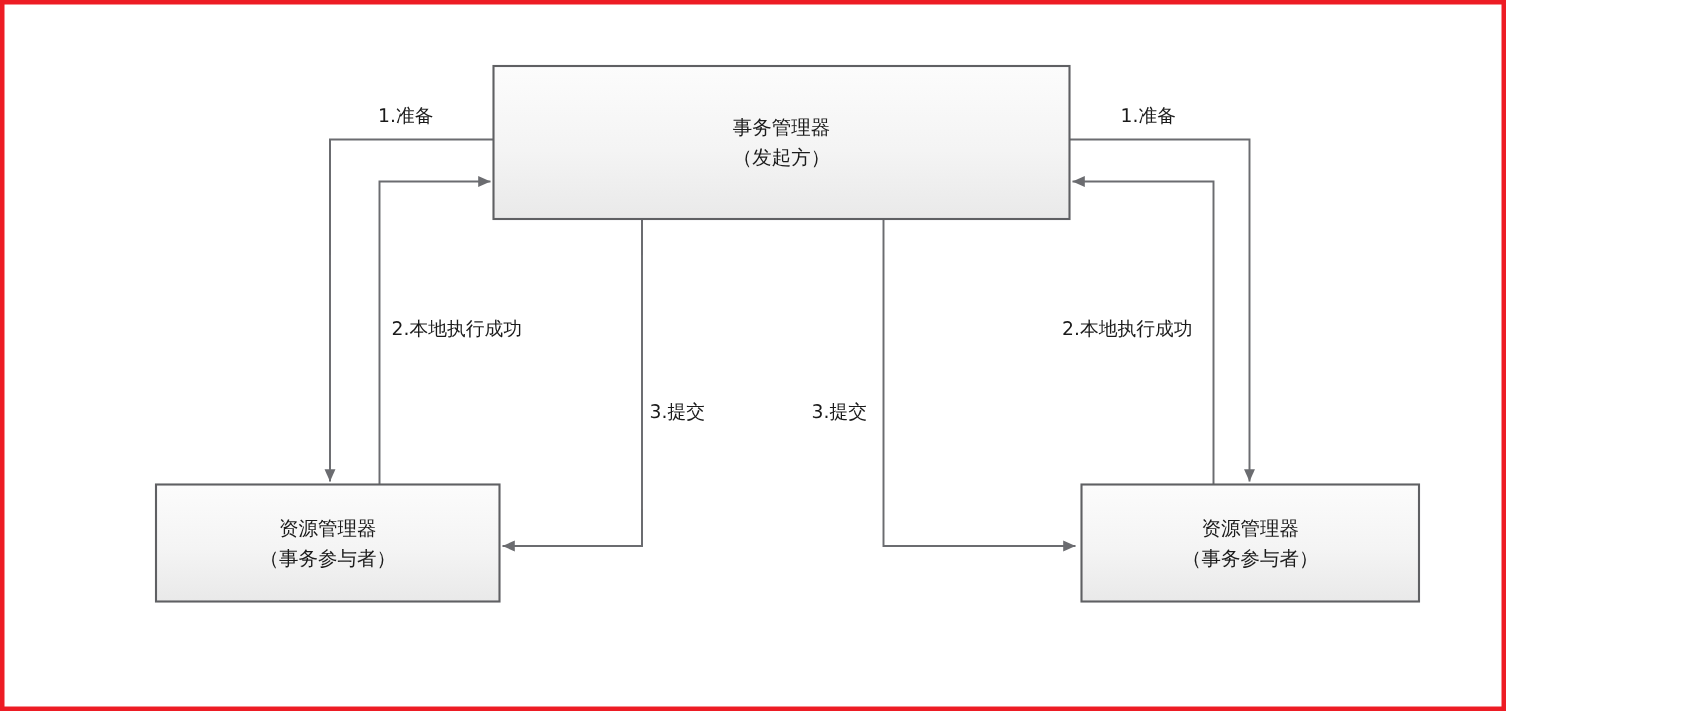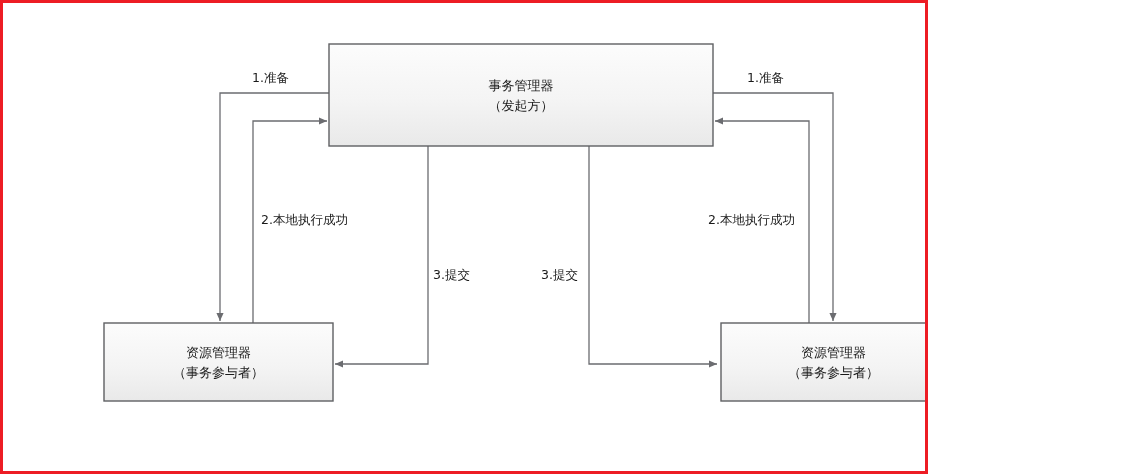--- a/index.html
+++ b/index.html
@@ -49,21 +49,21 @@
     font-family: "DejaVu Sans", "Liberation Sans", sans-serif;
     font-size: 12.5px;
     fill: #1a1a1a;
     dominant-baseline: middle;
   }
   .edge-label.start { text-anchor: start; }
 </style>
 </head>
 <body>
 
-<div id="canvas" style="width: 928px; height: 474px; background: rgb(255, 255, 255); border: 3px solid rgb(237, 28, 36);">
+<div id="canvas" style="width: 1004px; height: 474px; background: rgb(255, 255, 255); border: 3px solid rgb(237, 28, 36);">
   <svg id="diagram" viewBox="0 0 1128 474">
     <defs>
       <linearGradient id="boxGrad" x1="0" y1="0" x2="0" y2="1">
         <stop offset="0%" stop-color="#fcfcfc"></stop>
         <stop offset="55%" stop-color="#f4f4f4"></stop>
         <stop offset="100%" stop-color="#e9e9e9"></stop>
       </linearGradient>
       <marker id="arrow-r" viewBox="0 0 10 10" refX="9" refY="5" markerWidth="7" markerHeight="7" orient="auto-start-reverse">
         <path d="M 0 1 L 9 5 L 0 9 z" fill="#6b6c70"></path>
       </marker>

